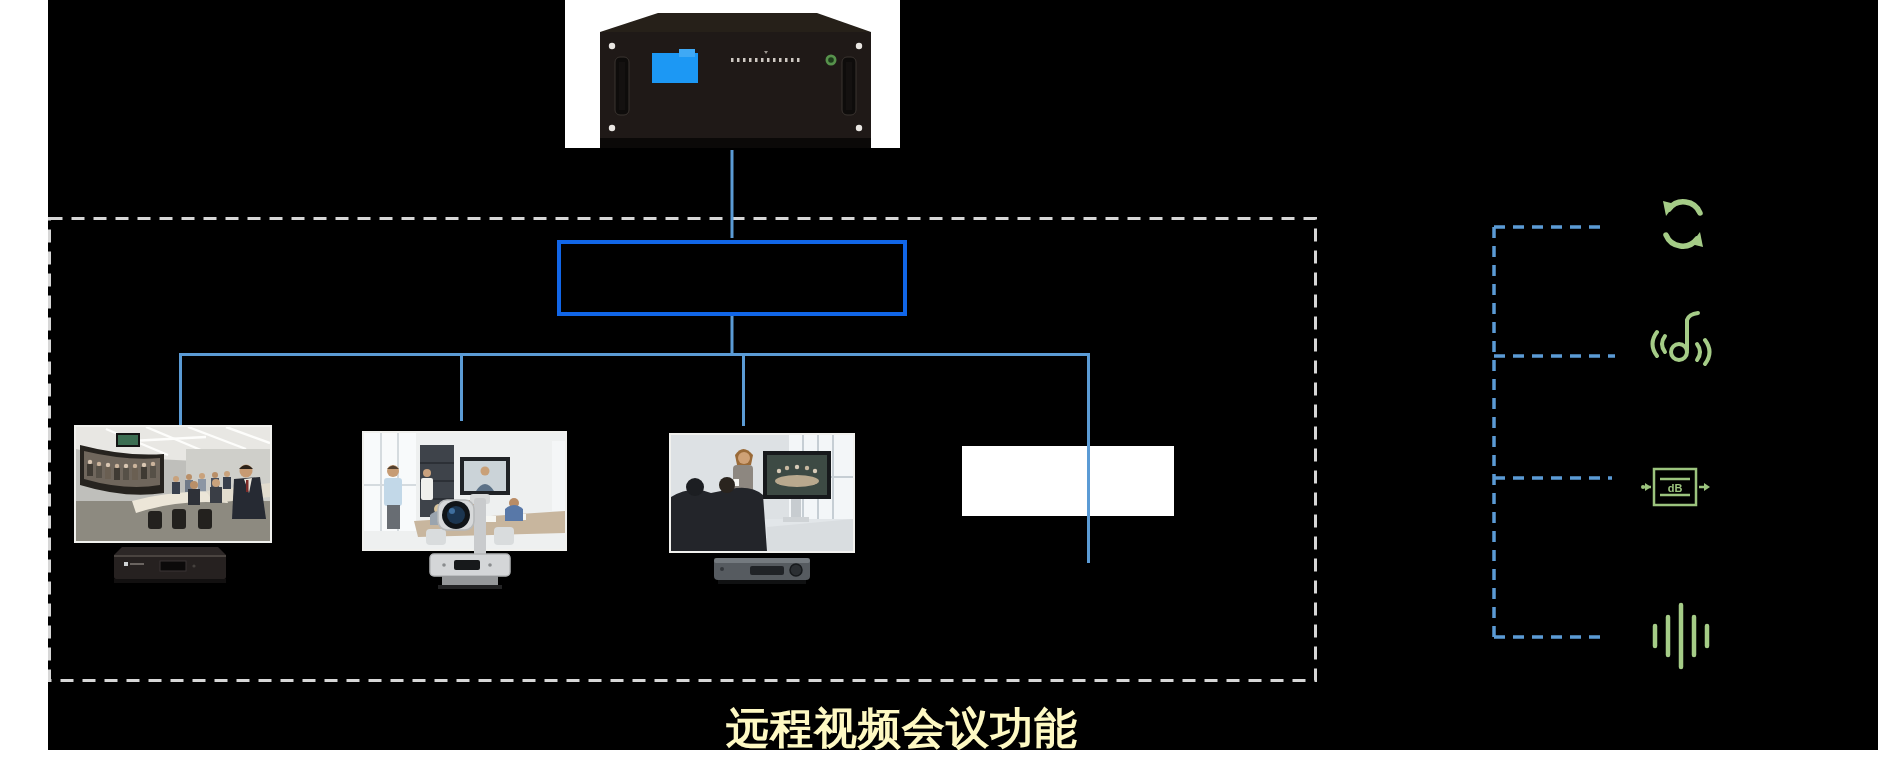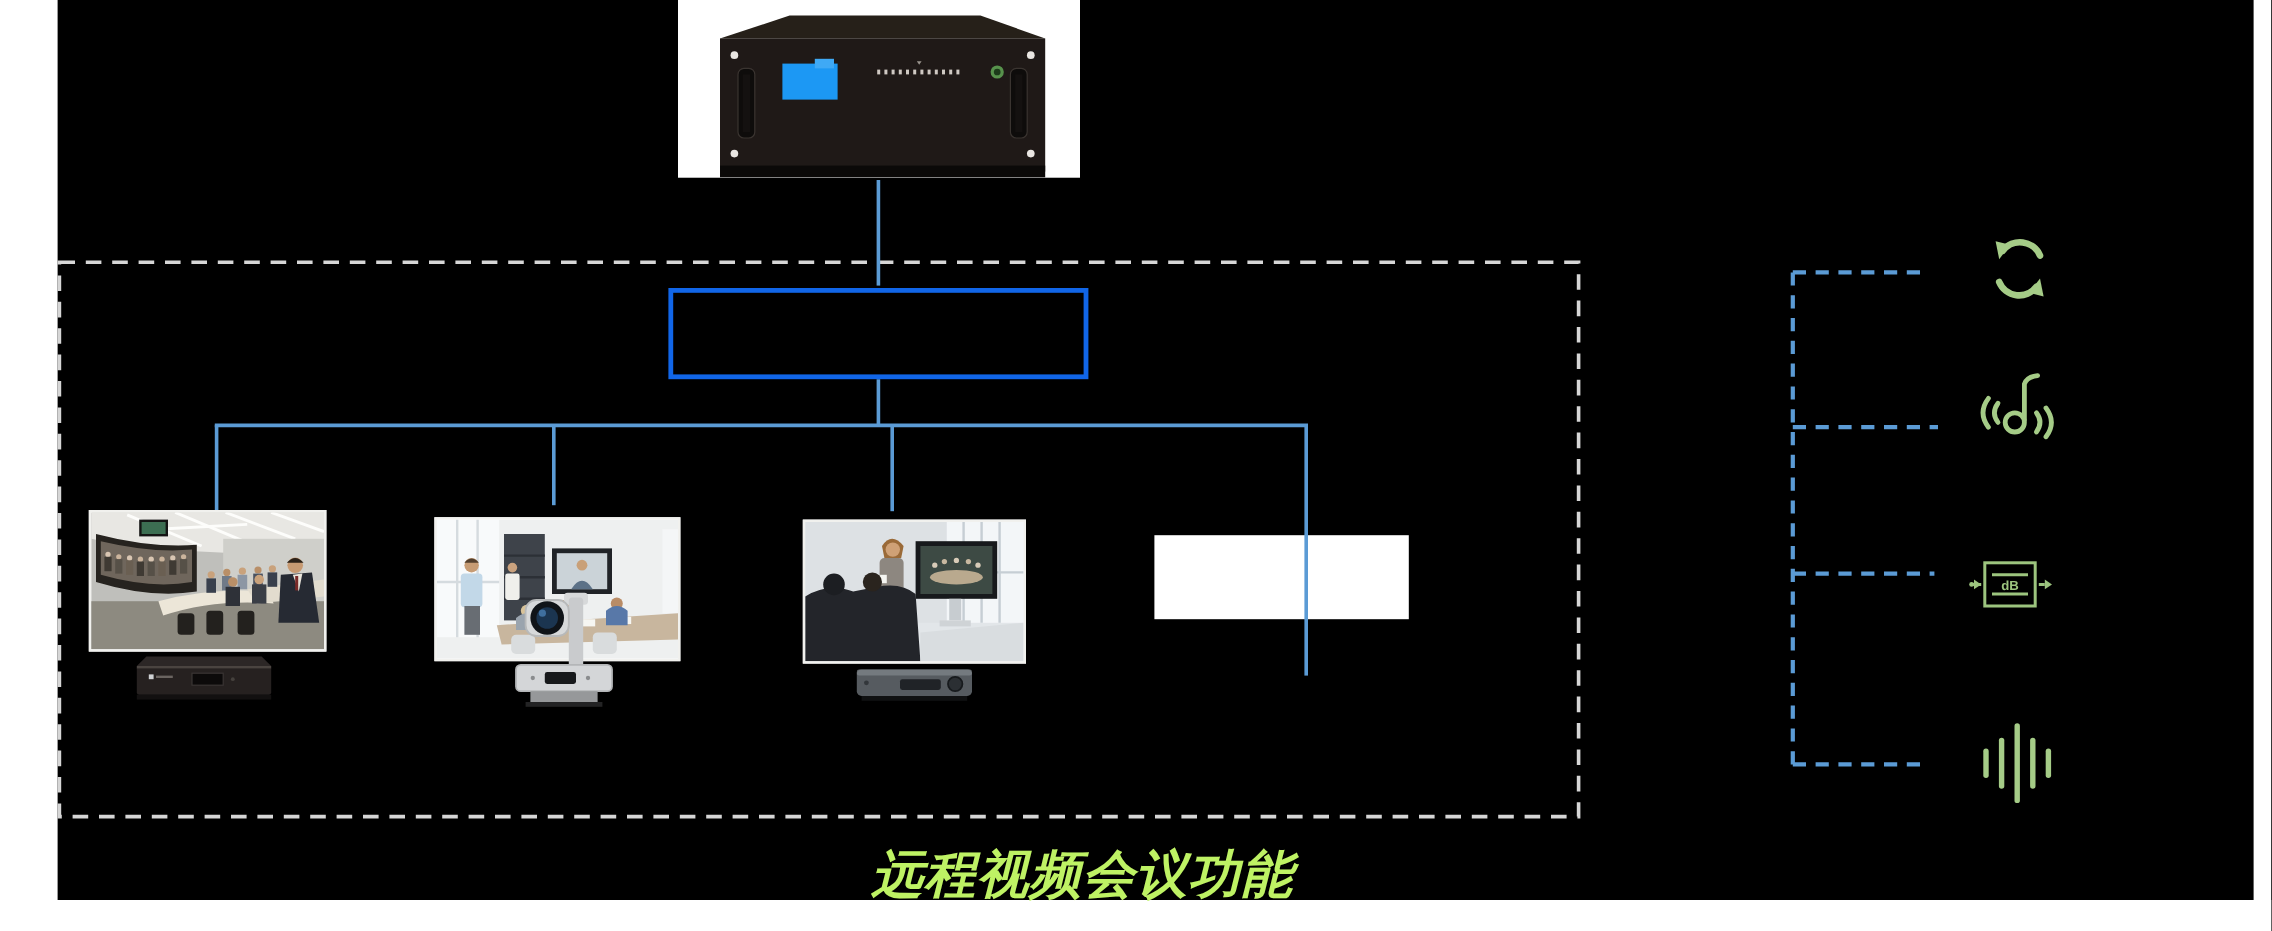--- a/index.html
+++ b/index.html
@@ -18,22 +18,22 @@
   .hub-box{
     position:absolute;left:557px;top:240px;width:350px;height:76px;
     border:4px solid #1166E8;box-sizing:border-box;background:transparent;z-index:2;
   }
   .wires{position:absolute;left:0;top:0;z-index:2;}
   .server-photo{position:absolute;left:565px;top:0;width:335px;height:148px;background:#ffffff;z-index:3;}
   .icon{position:absolute;z-index:3;}
   .title{
     position:absolute;left:902px;top:700px;transform:translateX(-50%);
     font-family:"Liberation Serif","DejaVu Serif",serif;
-    font-size:43px;font-weight:bold;letter-spacing:1px;color:#bef264;
-    white-space:nowrap;z-index:5;font-style:italic;
+    font-size:43px;font-weight:bold;letter-spacing:1px;color:#fef9c3;
+    white-space:nowrap;z-index:5;
   }
 </style>
 </head>
 <body>
 
 <div class="canvas">
 
   <div class="white-strip" style="left:0;top:0;width:48px;height:776px;"></div>
   <div class="white-strip" style="left:1878px;top:0;width:15px;height:776px;"></div>
   <div class="white-strip" style="left:0;top:750px;width:1893px;height:26px;"></div>

